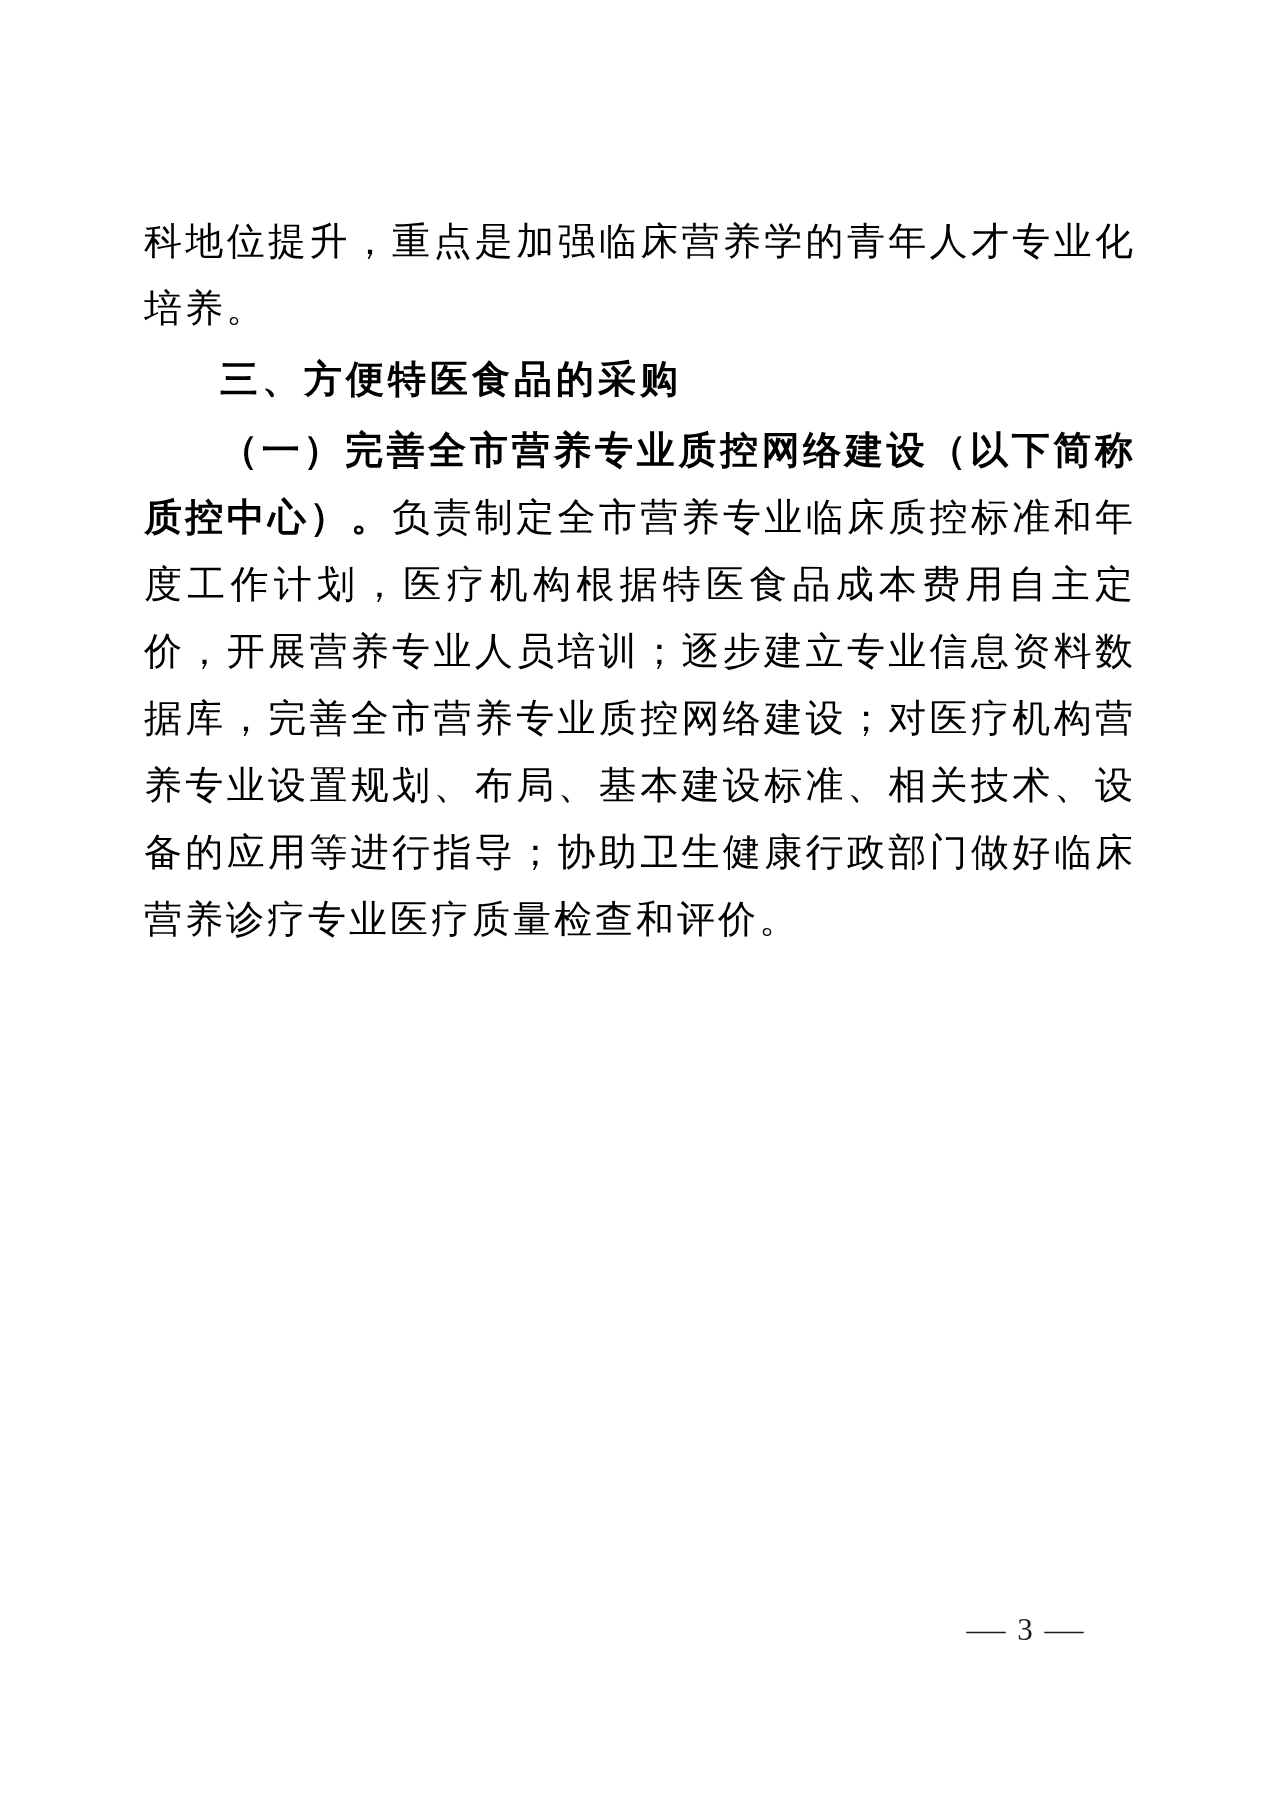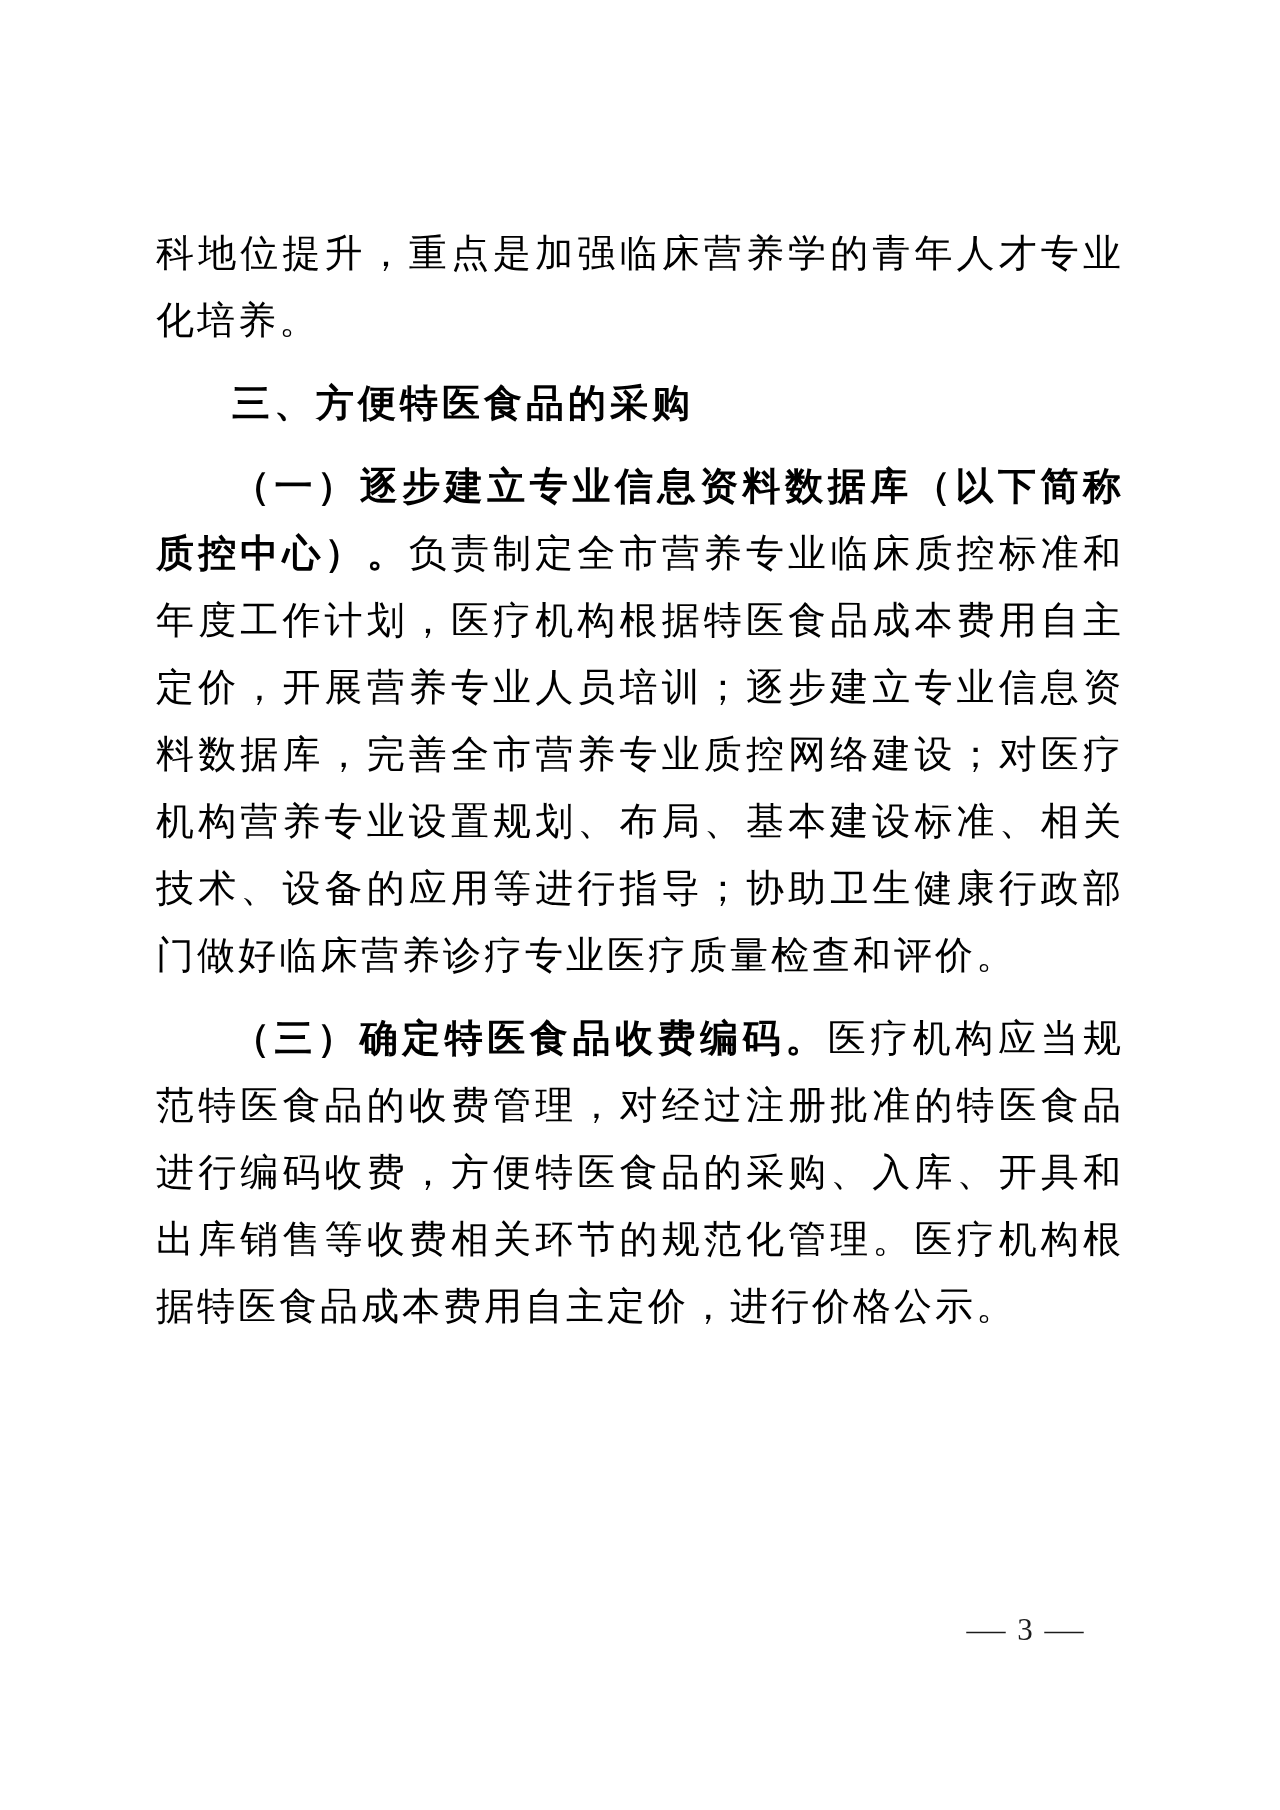--- a/index.html
+++ b/index.html
@@ -25,21 +25,21 @@
     left: 140px;
     top: 204px;
     width: 1000px;
     font-size: 38px;
     line-height: 67px;
     letter-spacing: 3px;
     text-align: justify;
     text-align-last: left;
   }
   .content p, .content .heading {
-    margin: 16px;
+    margin: 4px;
     padding: 0;
   }
   .body-par {
     text-indent: 2em;
   }
   .body-par.no-indent {
     text-indent: 0;
   }
   .lead {
     font-weight: bold;
@@ -76,24 +76,23 @@
 </head>
 <body>
 
 <div class="page">
   <div class="content">
 
     <p class="body-par no-indent">科地位提升，重点是加强临床营养学的青年人才专业化培养。</p>
 
     <div class="heading">三、方便特医食品的采购</div>
 
-    <p class="body-par"><span class="lead">（一）逐步建立专业信息资料数据库（以下简称质控中心）。</span><span>负责制定全市营养专业临床质控标准和年度工作计划，医疗机构根据特医食品成本费用自主定价，开展营养专业人员培训；逐步建立专业信息资料数据库，完善全市营养专业质控网络建设；对医疗机构营养专业设置规划、布局、基本建设标准、相关技术、设备的应用等进行指导；协助卫生健康行政部门做好临床营养诊疗专业医疗质量检查和评价。</span></p>
+    <p class="body-par"><span class="lead">（一）完善全市营养专业质控网络建设（以下简称质控中心）。</span><span>负责制定全市营养专业临床质控标准和年度工作计划，医疗机构根据特医食品成本费用自主定价，开展营养专业人员培训；逐步建立专业信息资料数据库，完善全市营养专业质控网络建设；对医疗机构营养专业设置规划、布局、基本建设标准、相关技术、设备的应用等进行指导；协助卫生健康行政部门做好临床营养诊疗专业医疗质量检查和评价。</span></p>
 
 
-    <p class="body-par"><span class="lead">（三）确定特医食品收费编码。</span><span>医疗机构应当规范特医食品的收费管理，对经过注册批准的特医食品进行编码收费，方便特医食品的采购、入库、开具和出库销售等收费相关环节的规范化管理。医疗机构根据特医食品成本费用自主定价，进行价格公示。</span></p>
 
   </div>
 
   <div class="footer">
     <span class="dash">—</span>
     <span class="pagenum">3</span>
     <span class="dash">—</span>
   </div>
 </div>
 

